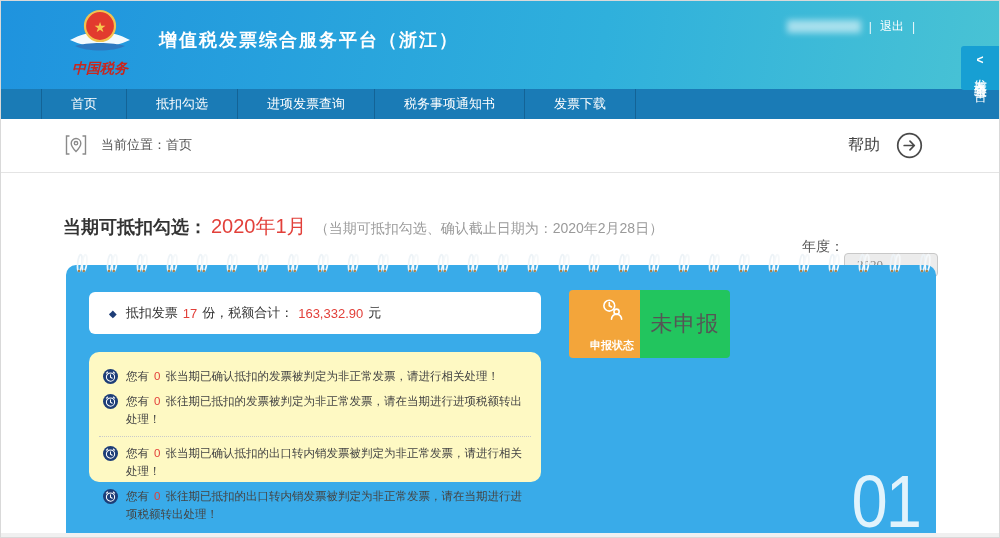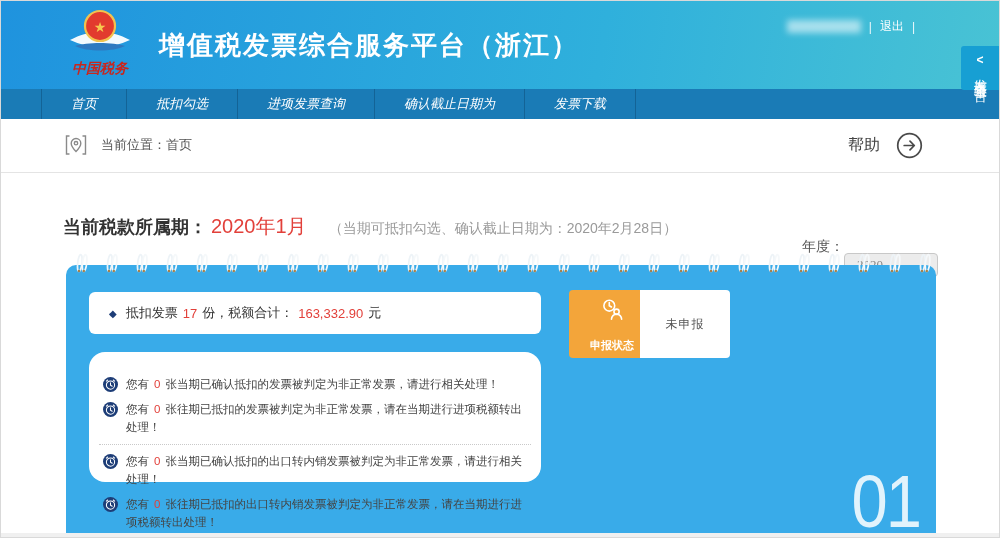--- a/index.html
+++ b/index.html
@@ -4,32 +4,32 @@
 <style>
   html,body{margin:0;padding:0;background:#fff;}
   body{font-family:"Liberation Sans","DejaVu Sans",sans-serif;}
   #page{position:relative;width:1000px;height:538px;overflow:hidden;background:#fff;
         border:1px solid #d9d9d9;box-sizing:border-box;}
 
   
   .header{position:absolute;left:0;top:0;width:1000px;height:88px;
           background:linear-gradient(100deg,#1f93de 0%,#2fb0dc 60%,#49c3d4 100%);}
   .logo{position:absolute;left:56px;top:4px;width:86px;height:78px;}
-  .app-title{position:absolute;left:158px;top:27px;color:#fff;font-size:26px;
+  .app-title{position:absolute;left:158px;top:27px;color:#fff;font-size:18px;
              font-weight:600;letter-spacing:2px;white-space:nowrap;}
   .user-area{position:absolute;right:86px;top:17px;display:flex;align-items:center;
              gap:8px;color:#fff;font-size:12px;}
   .user-blur{width:74px;height:13px;background:rgba(255,255,255,.55);
              filter:blur(3px);border-radius:2px;}
   .user-sep{opacity:.9;}
   .logout{cursor:pointer;}
 
   
   .nav{position:absolute;left:0;top:88px;width:1000px;height:30px;background:#1a7bb6;
-       display:flex;padding-left:40px;box-sizing:border-box;font-style:italic;}
+       display:flex;padding-left:40px;box-sizing:border-box;}
   .nav-item{color:#fff;font-size:13px;line-height:30px;padding:0 29px;
             border-right:1px solid rgba(8,54,92,.35);cursor:pointer;white-space:nowrap;}
   .nav-item:first-child{border-left:1px solid rgba(8,54,92,.35);}
 
   
   .side-tab{position:absolute;right:0;top:45px;width:38px;background:#179fd3;z-index:30;
             color:#fff;display:flex;flex-direction:column;align-items:center;
             padding:7px 0 9px 0;border-radius:3px 0 0 3px;cursor:pointer;}
   .side-tab-chevron{font-size:12px;font-weight:bold;line-height:14px;}
   .side-tab-label{writing-mode:vertical-rl;text-orientation:upright;
@@ -43,21 +43,21 @@
         gap:16px;cursor:pointer;}
   .help-label{font-size:16px;color:#444;}
 
   
   .main{position:absolute;left:0;top:171px;width:1000px;height:367px;background:#fff;
         border-top:1px solid #e4e4e4;}
   .period-row{position:absolute;left:62px;top:40px;display:flex;align-items:baseline;
               white-space:nowrap;}
   .period-label{font-size:18px;font-weight:bold;color:#333;}
   .period-value{font-size:20px;color:#e2403a;margin:0 4px;}
-  .period-note{font-size:14px;color:#9a9a9a;margin-left:18px;}
+  .period-note{font-size:14px;color:#9a9a9a;margin-left:4px;}
   .year-row{position:absolute;right:63px;top:44px;display:flex;align-items:center;}
   .year-label{font-size:14px;color:#555;}
   .year-input{width:94px;height:24px;box-sizing:border-box;border:1px solid #c8c8c8;
               border-radius:4px;background:#ececec;color:#888;font-size:13px;
               padding:0 0 0 12px;outline:none;font-family:Liberation Serif, serif;margin-top:36px;}
 
   
   .binding{position:absolute;left:75px;top:79px;width:855px;height:22px;z-index:5;
            display:flex;justify-content:space-between;}
 
@@ -68,24 +68,24 @@
          border-radius:6px;display:flex;align-items:center;padding-left:20px;
          box-sizing:border-box;font-size:13px;color:#333;white-space:nowrap;}
   .bullet{color:#1d3d77;font-size:10px;margin-right:9px;}
   .red{color:#e2403a;font-weight:normal;margin:0 5px;}
   .status{position:absolute;left:503px;top:25px;height:68px;display:flex;
           border-radius:4px;overflow:hidden;}
   .status-badge{width:71px;background:#f3a53a;display:flex;flex-direction:column;
                 align-items:center;justify-content:space-between;padding:7px 0 5px 15px;
                 box-sizing:border-box;font-weight:bold;}
   .status-badge-label{color:#fff;font-size:11px;white-space:nowrap;}
-  .status-value{width:90px;background:#ffffff;display:flex;align-items:center;
-                justify-content:center;font-size:12px;color:#555;letter-spacing:1px;}
-  .card2{position:absolute;left:23px;top:87px;width:452px;height:130px;background:#ffffff;
-         border-radius:16px;padding:17px 10px;box-sizing:border-box;}
+  .status-value{width:90px;background:#22c55e;display:flex;align-items:center;
+                justify-content:center;font-size:22px;color:#555;letter-spacing:1px;}
+  .card2{position:absolute;left:23px;top:87px;width:452px;height:130px;background:#fef9c3;
+         border-radius:10px;padding:9px 10px;box-sizing:border-box;}
   .msg{display:flex;align-items:flex-start;margin:7px 0;font-size:11.5px;color:#444;
        line-height:1.55;}
   .msg-icon{flex:0 0 15px;margin:1px 8px 0 4px;}
   .msg-text{flex:1;}
   .dotted-divider{border-top:1px dotted #c9c9c9;margin:8px 0;}
   .page-num{position:absolute;right:16px;bottom:0;font-size:74px;line-height:0.92;
             color:rgba(255,255,255,.85);letter-spacing:-2px;font-weight:500;
             transform:scaleX(.88);transform-origin:right bottom;}
 
   .bottom-strip{position:absolute;left:0;bottom:0;width:1000px;height:4px;
@@ -110,21 +110,21 @@
       <span class="user-sep">|</span>
       <span class="logout">退出</span>
       <span class="user-sep">|</span>
     </div>
   </div>
 
   <div class="nav">
     <div class="nav-item">首页</div>
     <div class="nav-item">抵扣勾选</div>
     <div class="nav-item">进项发票查询</div>
-    <div class="nav-item">确认截止日期为</div>
+    <div class="nav-item">税务事项通知书</div>
     <div class="nav-item">发票下载</div>
   </div>
 
   <div class="side-tab">
     <span class="side-tab-chevron">&lt;</span>
     <span class="side-tab-label">发票查验平台</span>
   </div>
 
   <div class="breadcrumb-row">
     <svg class="crumb-icon" width="26" height="26" viewBox="0 0 26 26" fill="none" stroke="#8a8a8a" stroke-width="1.4" stroke-linecap="round">
@@ -139,21 +139,21 @@
       <svg width="27" height="27" viewBox="0 0 28 28" fill="none" stroke="#4a4a4a" stroke-width="1.8" stroke-linecap="round" stroke-linejoin="round">
         <circle cx="14" cy="14" r="12.2"></circle>
         <path d="M8.5 14 h10 M14.5 9.5 L19 14 L14.5 18.5"></path>
       </svg>
     </div>
   </div>
 
   <div class="main">
 
     <div class="period-row">
-      <span class="period-label">当前税款所属期：</span>
+      <span class="period-label">当期可抵扣勾选：</span>
       <span class="period-value">2020年1月</span>
       <span class="period-note">（当期可抵扣勾选、确认截止日期为：2020年2月28日）</span>
     </div>
 
     <div class="year-row">
       <span class="year-label">年度：</span>
       <input class="year-input" readonly="" value="2020" style="">
     </div>
 
     <div class="binding">

